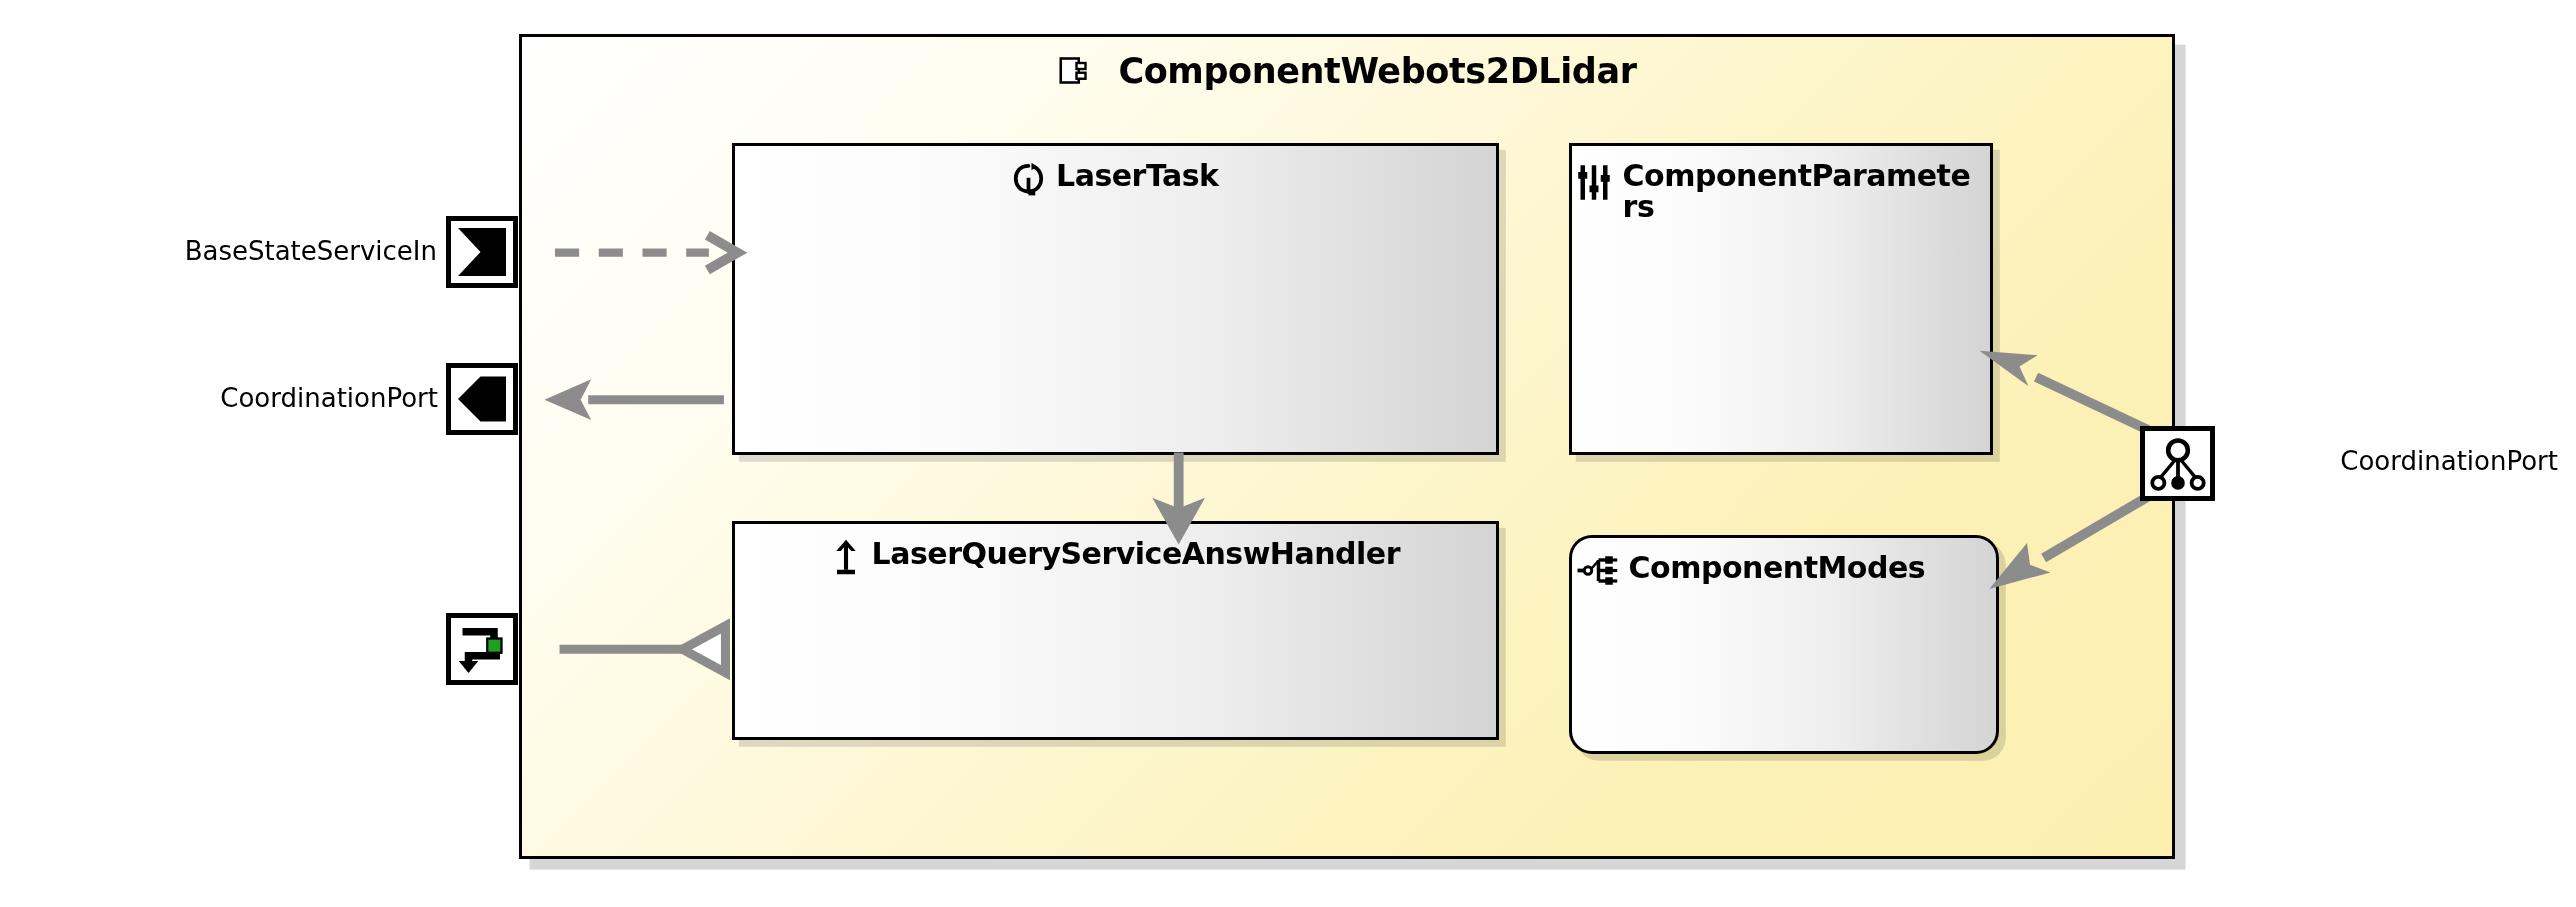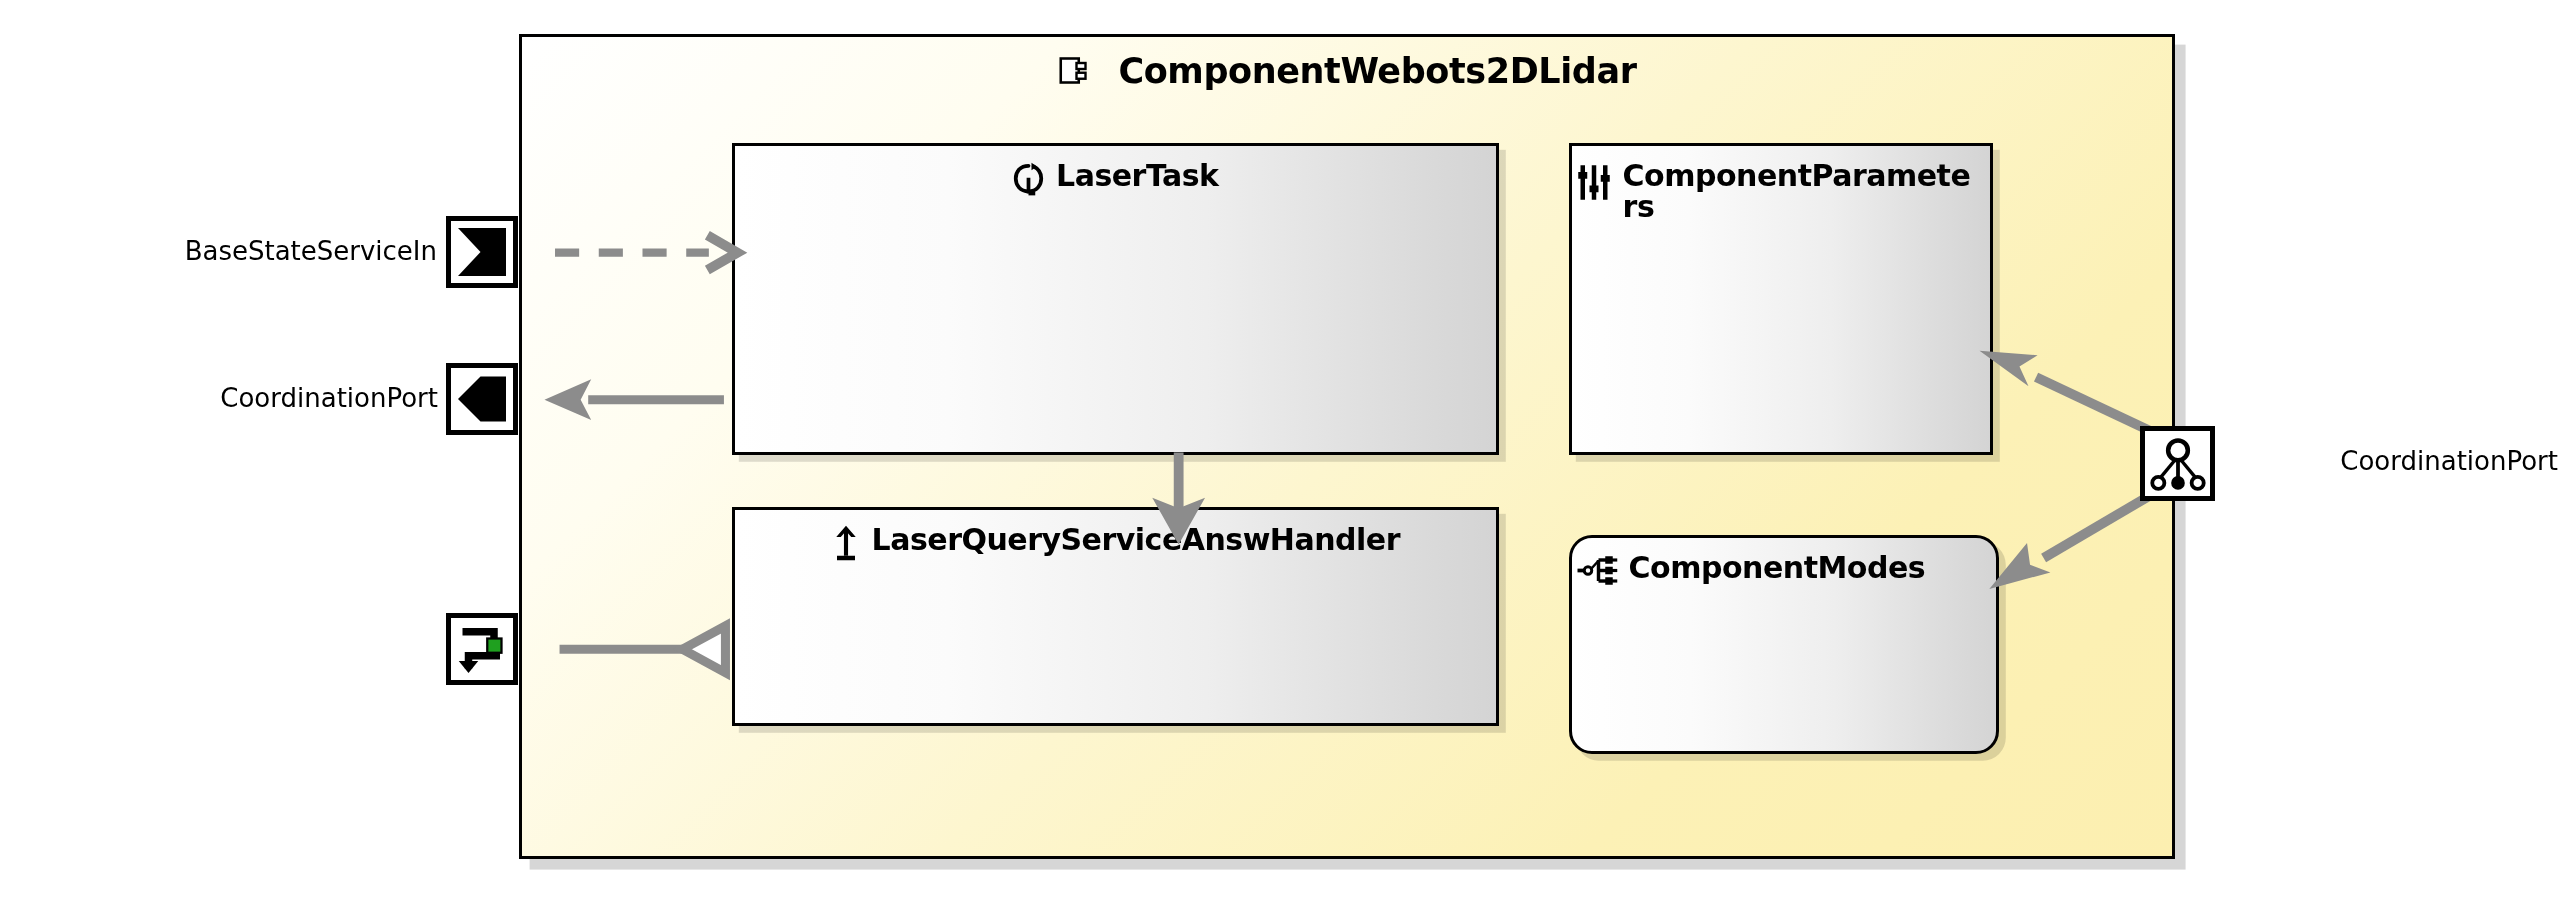--- a/index.html
+++ b/index.html
@@ -180,21 +180,21 @@
             <line x1="39" y1="3" x2="39" y2="49" stroke="#000000" stroke-width="6"></line>
             <rect x="3" y="12" width="12" height="9" fill="#000000"></rect>
             <rect x="18" y="30" width="12" height="9" fill="#000000"></rect>
             <rect x="33" y="16" width="12" height="9" fill="#000000"></rect>
           </svg>
         </span>
         <span class="inner-box-title clipwrap">ComponentParameters</span>
       </div>
     </div>
 
-    <div class="inner-box" style="left:210px; top:470px; width:767px; height:219px;">
+    <div class="inner-box" style="left:210px; top:484px; width:767px; height:219px;">
       <div class="inner-box-header">
         <span style="display:inline-block;line-height:0;margin-top:0px;">
           <svg width="30" height="38" viewBox="0 0 40 50" aria-hidden="true">
             <line x1="20" y1="8" x2="20" y2="42" stroke="#000000" stroke-width="5.5"></line>
             <path d="M20 2 L33 17 L27 17 L20 9 L13 17 L7 17 Z" fill="#000000"></path>
             <rect x="8" y="42" width="24" height="6" fill="#000000"></rect>
           </svg>
         </span>
         <span class="inner-box-title nowrap">LaserQueryServiceAnswHandler</span>
       </div>

